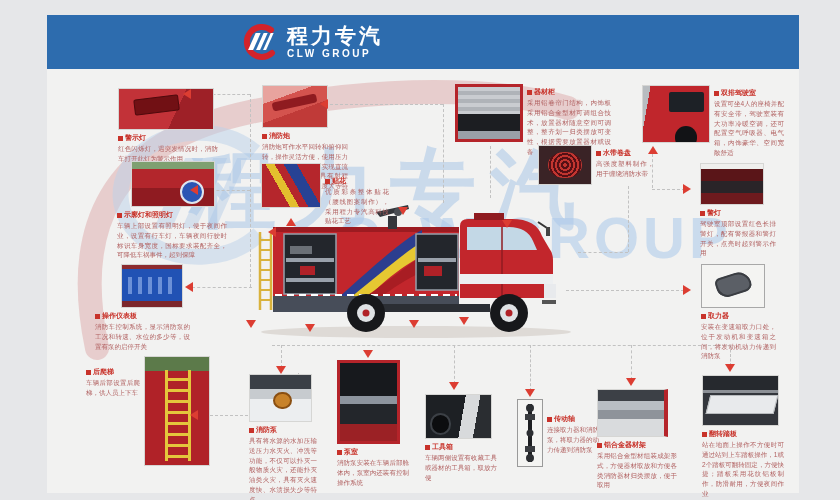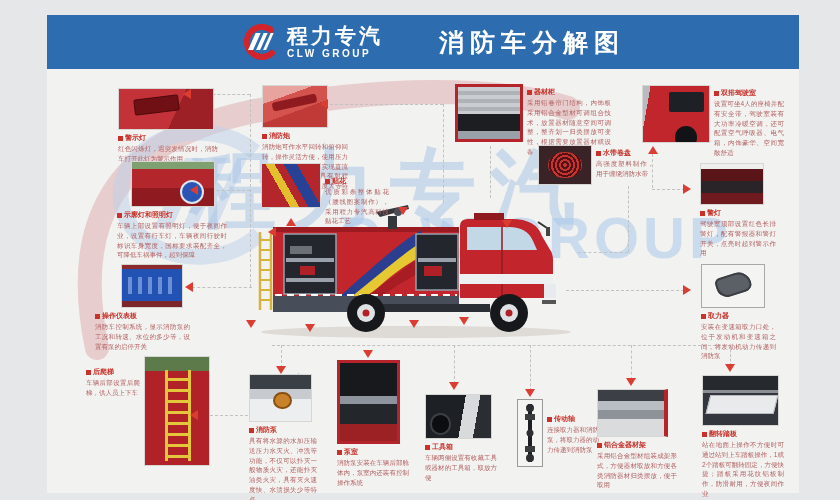--- a/index.html
+++ b/index.html
@@ -128,21 +128,20 @@
           <rect x="24" y="12" width="5" height="17"></rect>
             <rect x="32" y="12" width="4" height="17"></rect>
             <rect x="39" y="12" width="3" height="17"></rect>
         </g>
       </svg>
       <div class="logo-text">
         <div class="cn">程力专汽</div>
         <div class="en">CLW GROUP</div>
       </div>
     </div>
-    <div class="title">消防车分解图</div>
   </div>
 
   <div class="dh" style="left:188px;top:94px;width:62px;"></div>
   <div class="dv" style="left:250px;top:94px;height:193px;"></div>
   <div class="dh" style="left:196px;top:190px;width:54px;"></div>
   <div class="dh" style="left:192px;top:287px;width:60px;"></div>
   <div class="dh" style="left:200px;top:415px;width:98px;"></div>
   <div class="dv" style="left:298px;top:373px;height:42px;"></div>
   <div class="dh" style="left:330px;top:104px;width:113px;"></div>
   <div class="dv" style="left:443px;top:104px;height:99px;"></div>

